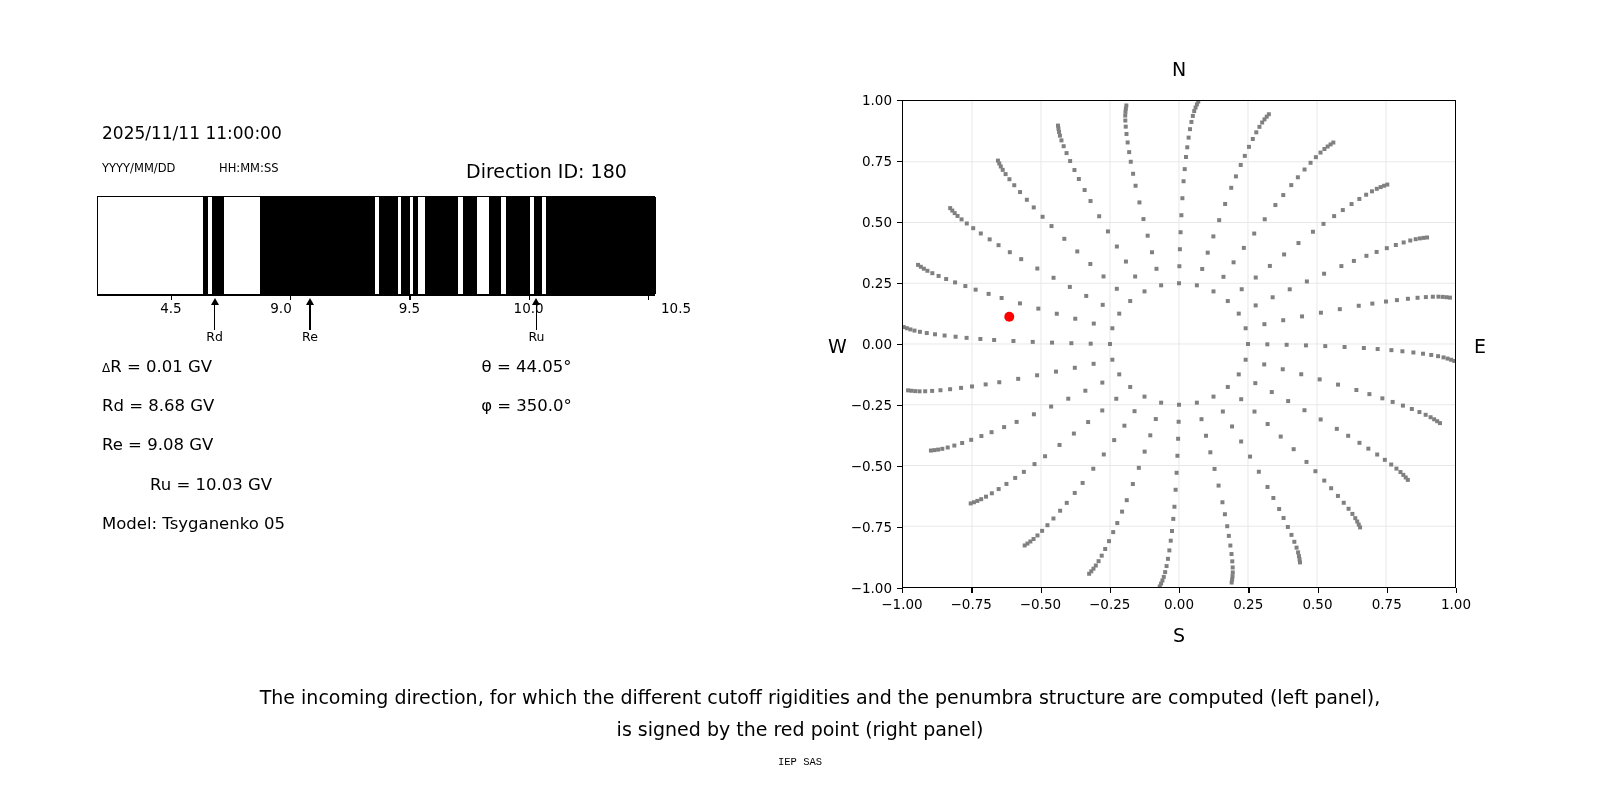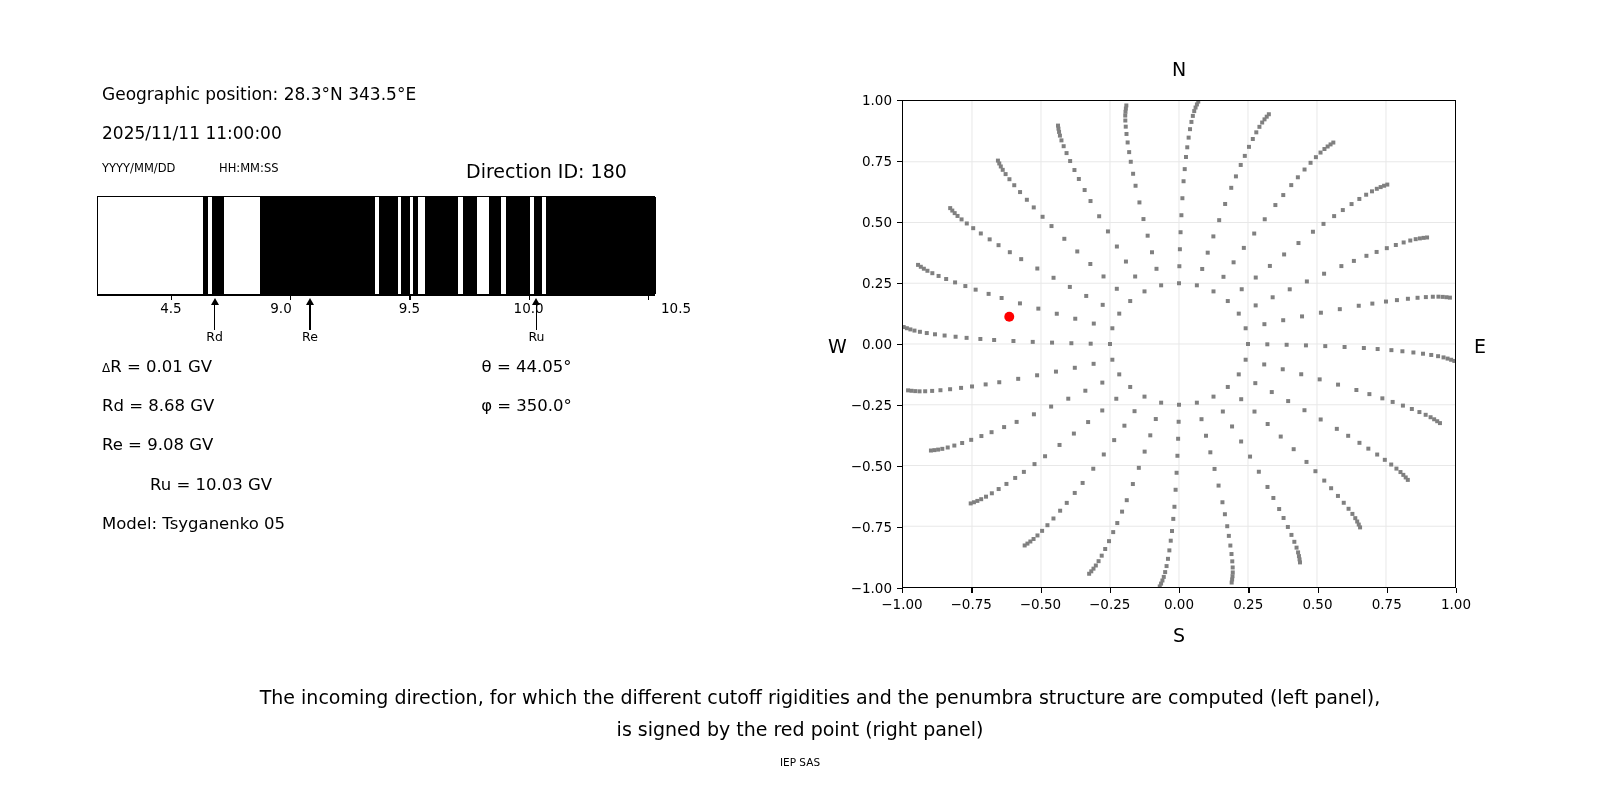--- a/index.html
+++ b/index.html
@@ -46,28 +46,27 @@
 
   .dir-N{left:1179px;top:58px;font-size:19px;transform:translateX(-50%);}
   .dir-S{left:1179px;top:624px;font-size:19px;transform:translateX(-50%);}
   .dir-W{left:828px;top:335px;font-size:19px;}
   .dir-E{left:1474px;top:335px;font-size:19px;}
 
   
   .cap-line{width:1600px;text-align:center;font-size:19px;white-space:nowrap;left:0;}
   #caption-1{top:686px;margin-left:20px;}
   #caption-2{top:718px;}
-  #footer-credit{top:756px;width:1600px;text-align:center;font-size:10.5px;left:0;}
+  #footer-credit{top:756px;width:1600px;text-align:center;font-size:10.5px;left:0;font-family:Liberation Mono, monospace;}
 </style>
 </head>
 <body>
 
 <div class="abs" id="left-panel">
 
-  <div class="abs txt-geo">Geographic position: 28.3°N 343.5°E</div>
 
   <div class="abs txt-date">2025/11/11 11:00:00</div>
 
   <div class="abs txt-fmt-date">YYYY/MM/DD</div>
 
   <div class="abs txt-fmt-time">HH:MM:SS</div>
 
   <div class="abs txt-dirid">Direction ID: 180</div>
 
   <div class="abs" id="penumbra-bar">

